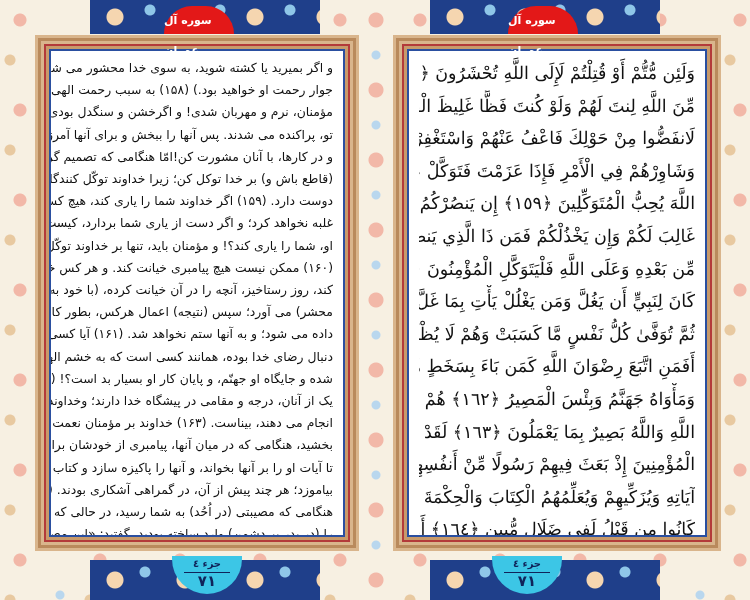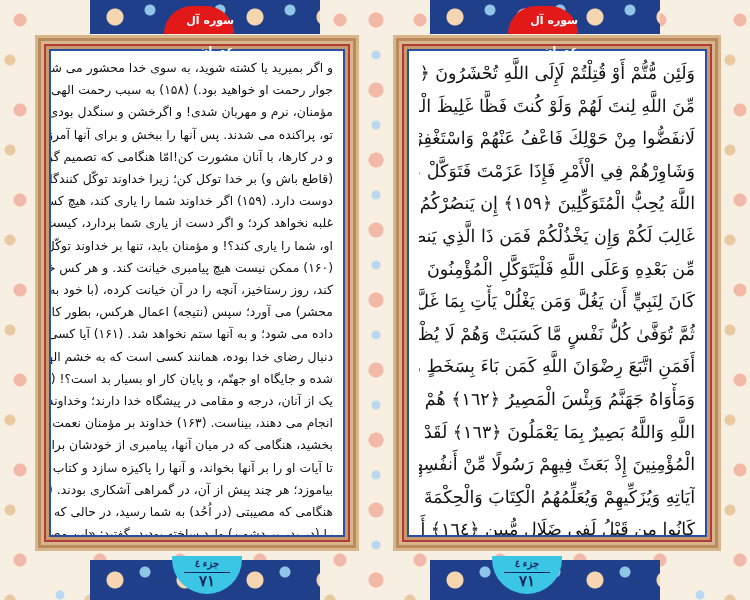--- a/index.html
+++ b/index.html
@@ -65,32 +65,31 @@
   .persian p { margin:0; white-space:nowrap; text-align:justify; text-align-last:justify; }
   .arabic {
     font-family:"DejaVu Serif", serif;
     font-size:17.5px; line-height:32.6px; color:#111;
   }
   .arabic p { margin:0; white-space:nowrap; text-align:justify; text-align-last:justify; overflow:hidden; }
   .header-badge {
     position:absolute; top:6px; width:70px; height:28px;
     background:#e31818; color:#fff;
     border-radius:36px 36px 0 0;
-    font-size:11px; font-weight:bold; text-align:right; line-height:30px;
+    font-size:11px; font-weight:bold; text-align:left; line-height:30px;
     direction:rtl;
   }
   #left-header { left:164px; }
   #right-header { left:508px; }
   .footer-badge {
     position:absolute; top:556px; width:70px; height:38px;
     background:#3cc6e6; color:#10245a;
     border-radius:0 0 36px 36px;
     text-align:center; font-size:10px; font-weight:bold;
     direction:rtl;
-    font-family:Liberation Serif, serif;
   }
   .footer-badge .juz { display:block; line-height:16px; border-bottom:1px solid #10245a; margin:0 12px; }
   .footer-badge .pgnum { display:block; line-height:16px; font-size:15px; }
   #left-footer { left:172px; }
   #right-footer { left:492px; }
   .spine {
     position:absolute; left:356px; top:0; width:40px; height:600px;
     background:
       radial-gradient(circle at 20px 20px, #f2b8a8 0 7px, transparent 8px),
       radial-gradient(circle at 20px 55px, #b9d7ee 0 4px, transparent 5px),

